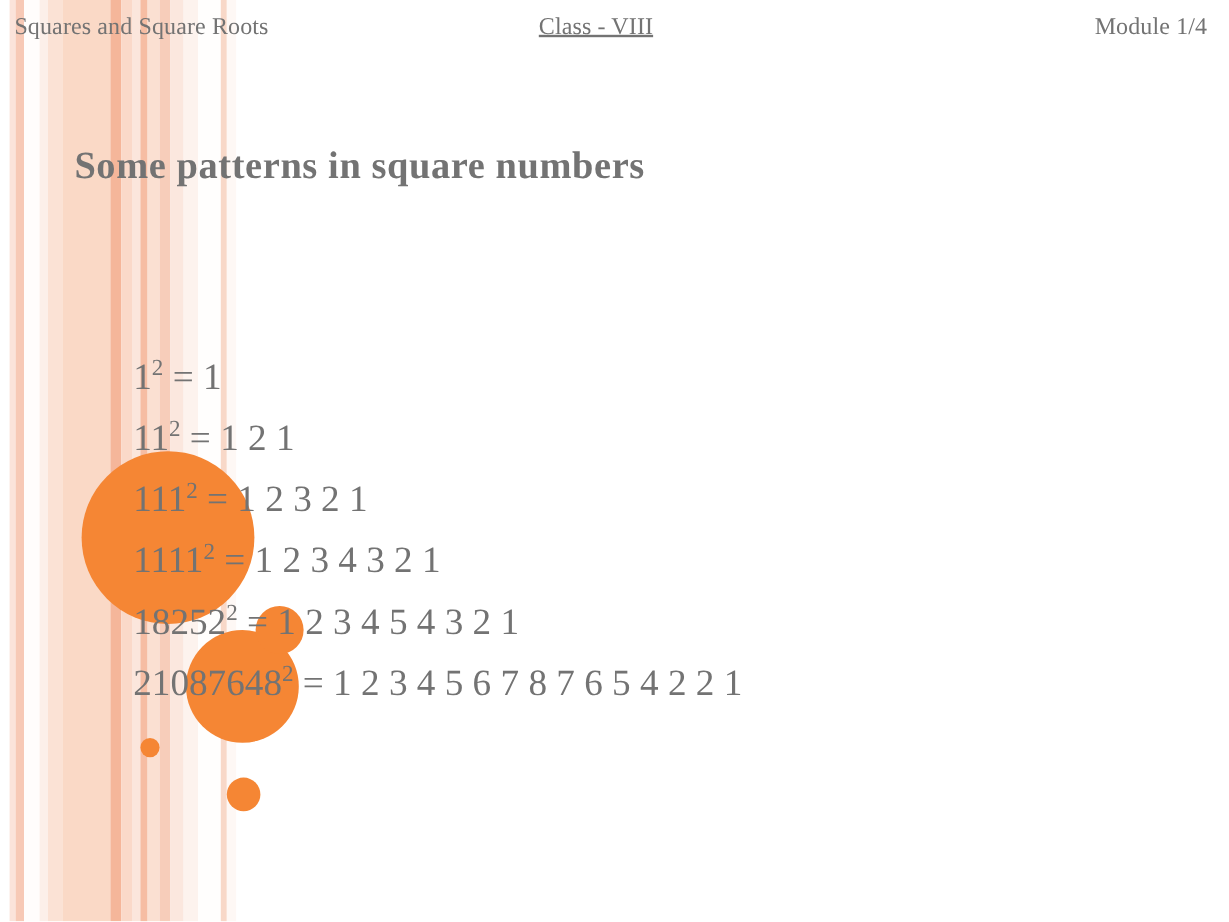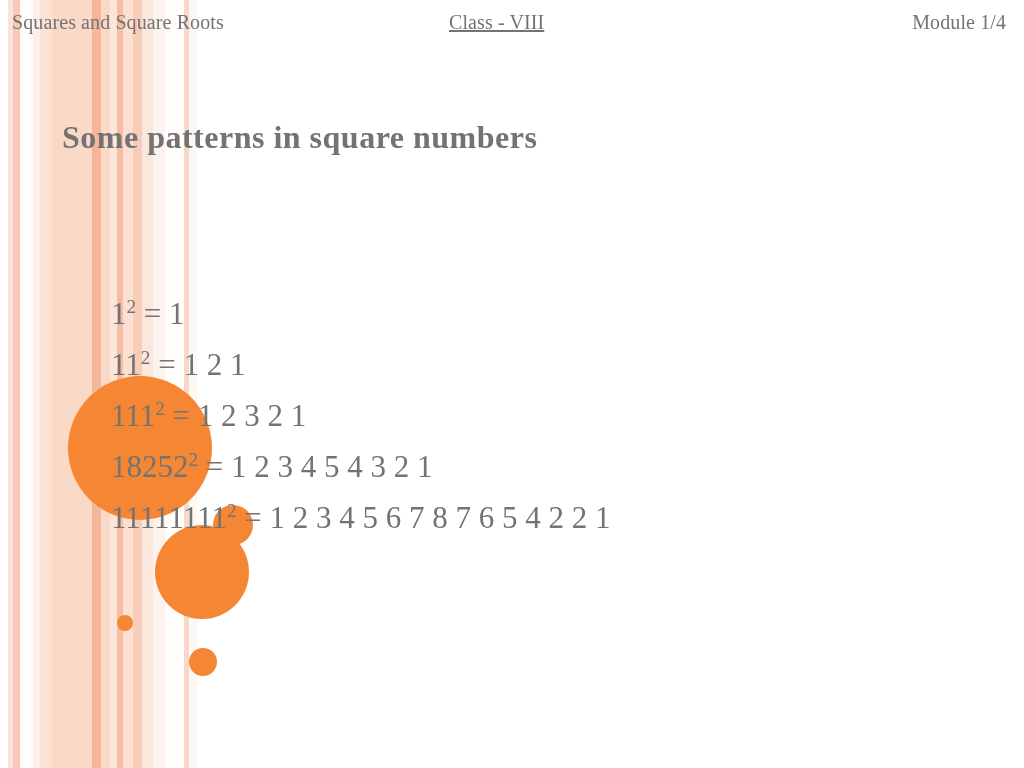--- a/index.html
+++ b/index.html
@@ -177,19 +177,20 @@
       <span class="h-mid">Class - VIII</span>
       <span class="h-right">Module 1/4</span>
     </div>
 
     <div id="title">Some patterns in square numbers</div>
 
     <div id="equations">
         <div class="eq-line"><span class="base">1</span><sup>2</sup><span class="rhs"> = </span><span class="rhs">1</span></div>
         <div class="eq-line"><span class="base">11</span><sup>2</sup><span class="rhs"> = </span><span class="rhs">1 2 1</span></div>
         <div class="eq-line"><span class="base">111</span><sup>2</sup><span class="rhs"> = </span><span class="rhs">1 2 3 2 1</span></div>
+        <div class="eq-line"><span class="base">1111</span><sup>2</sup><span class="rhs"> = </span><span class="rhs">1 2 3 4 3 2 1</span></div>
         <div class="eq-line"><span class="base">18252</span><sup>2</sup><span class="rhs"> = </span><span class="rhs">1 2 3 4 5 4 3 2 1</span></div>
-        <div class="eq-line"><span class="base">11111111</span><sup>2</sup><span class="rhs"> = </span><span class="rhs">1 2 3 4 5 6 7 8 7 6 5 4 2 2 1</span></div>
+        <div class="eq-line"><span class="base">21087648</span><sup>2</sup><span class="rhs"> = </span><span class="rhs">1 2 3 4 5 6 7 8 7 6 5 4 2 2 1</span></div>
       </div>
 
 
   </div>
 </div>
 
 </body></html>

